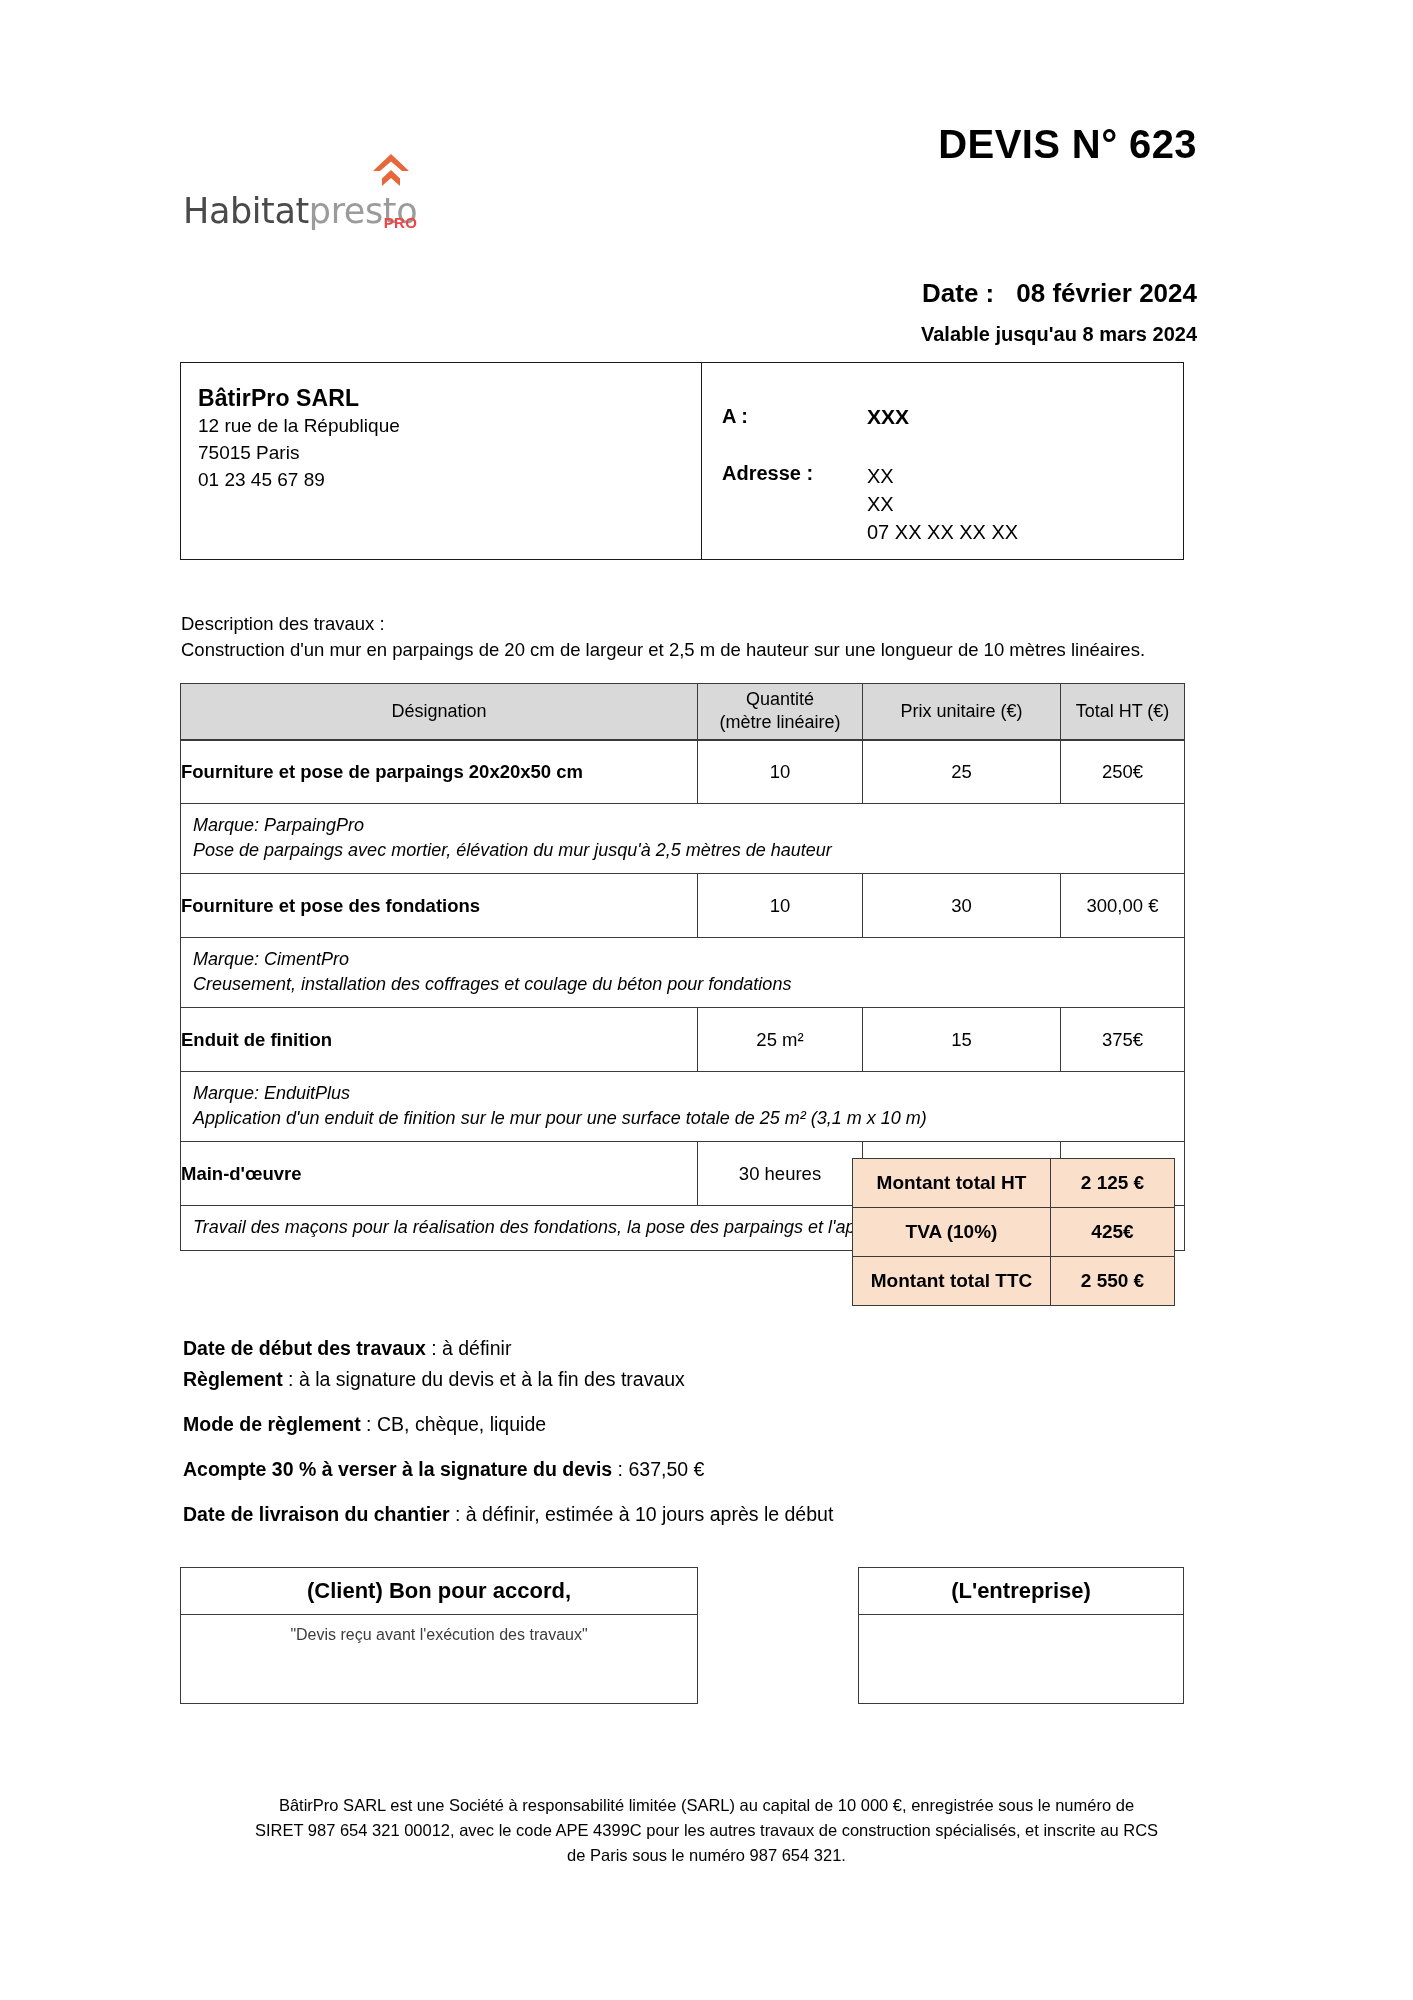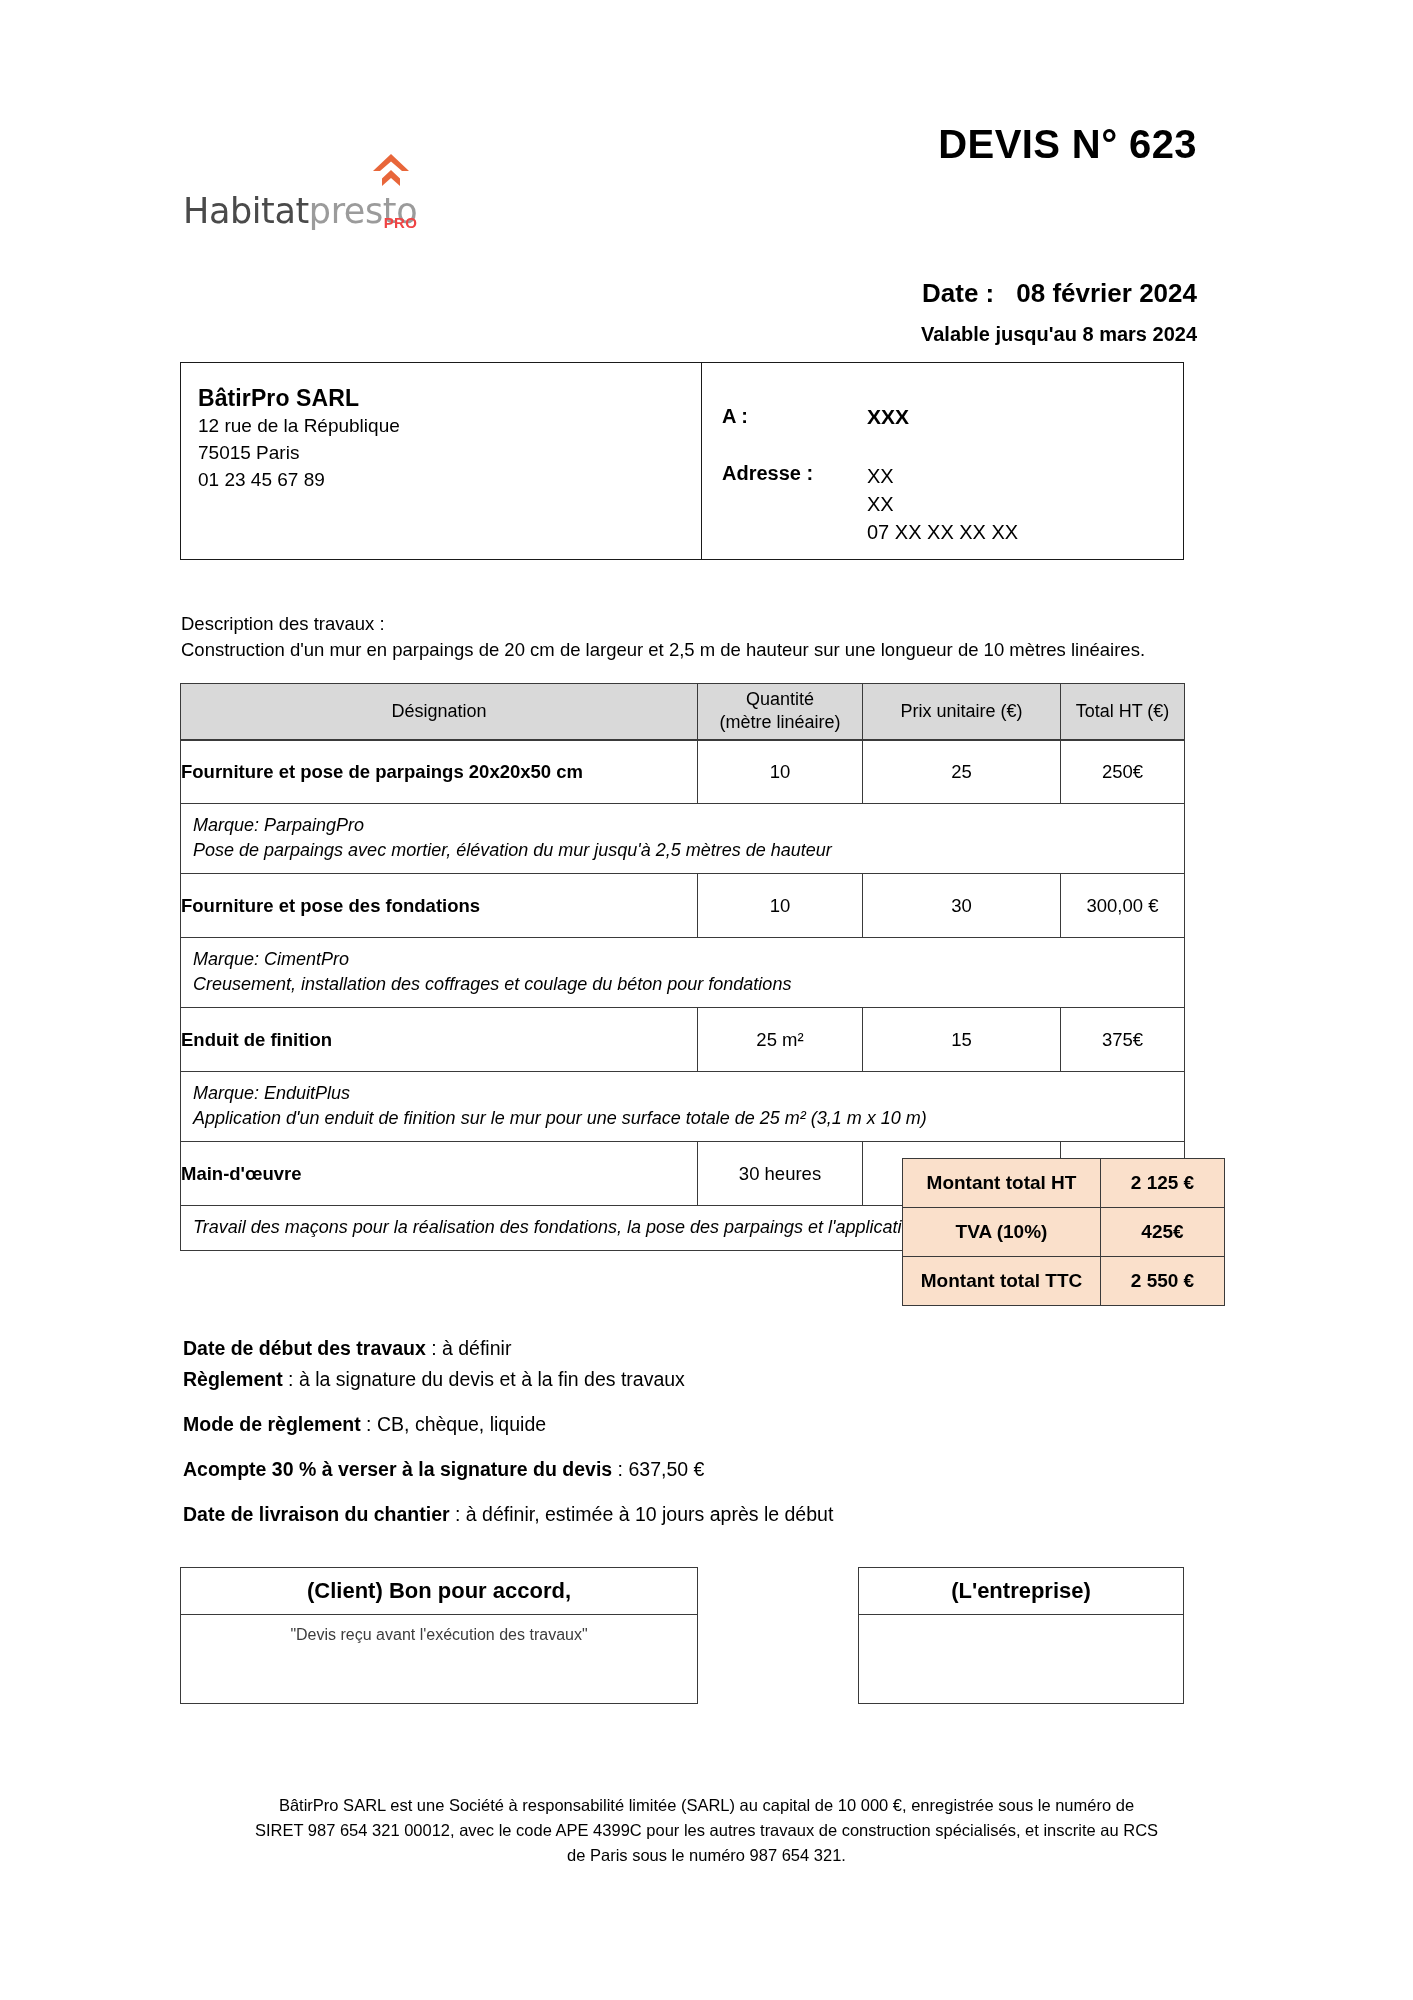--- a/index.html
+++ b/index.html
@@ -188,21 +188,21 @@
     font-style: italic;
     font-size: 18px;
     padding: 9px 0 10px 12px;
     line-height: 25px;
     text-align: left;
   }
 
   
   .totals {
     position: absolute;
-    left: 902px;
+    left: 852px;
     top: 1158px;
     width: 322px;
     border-collapse: collapse;
     table-layout: fixed;
     border-radius: 16px;
   }
   .totals td {
     border: 1.2px solid #3a3a3a;
     background: #fae0cb;
     font-size: 19px;

